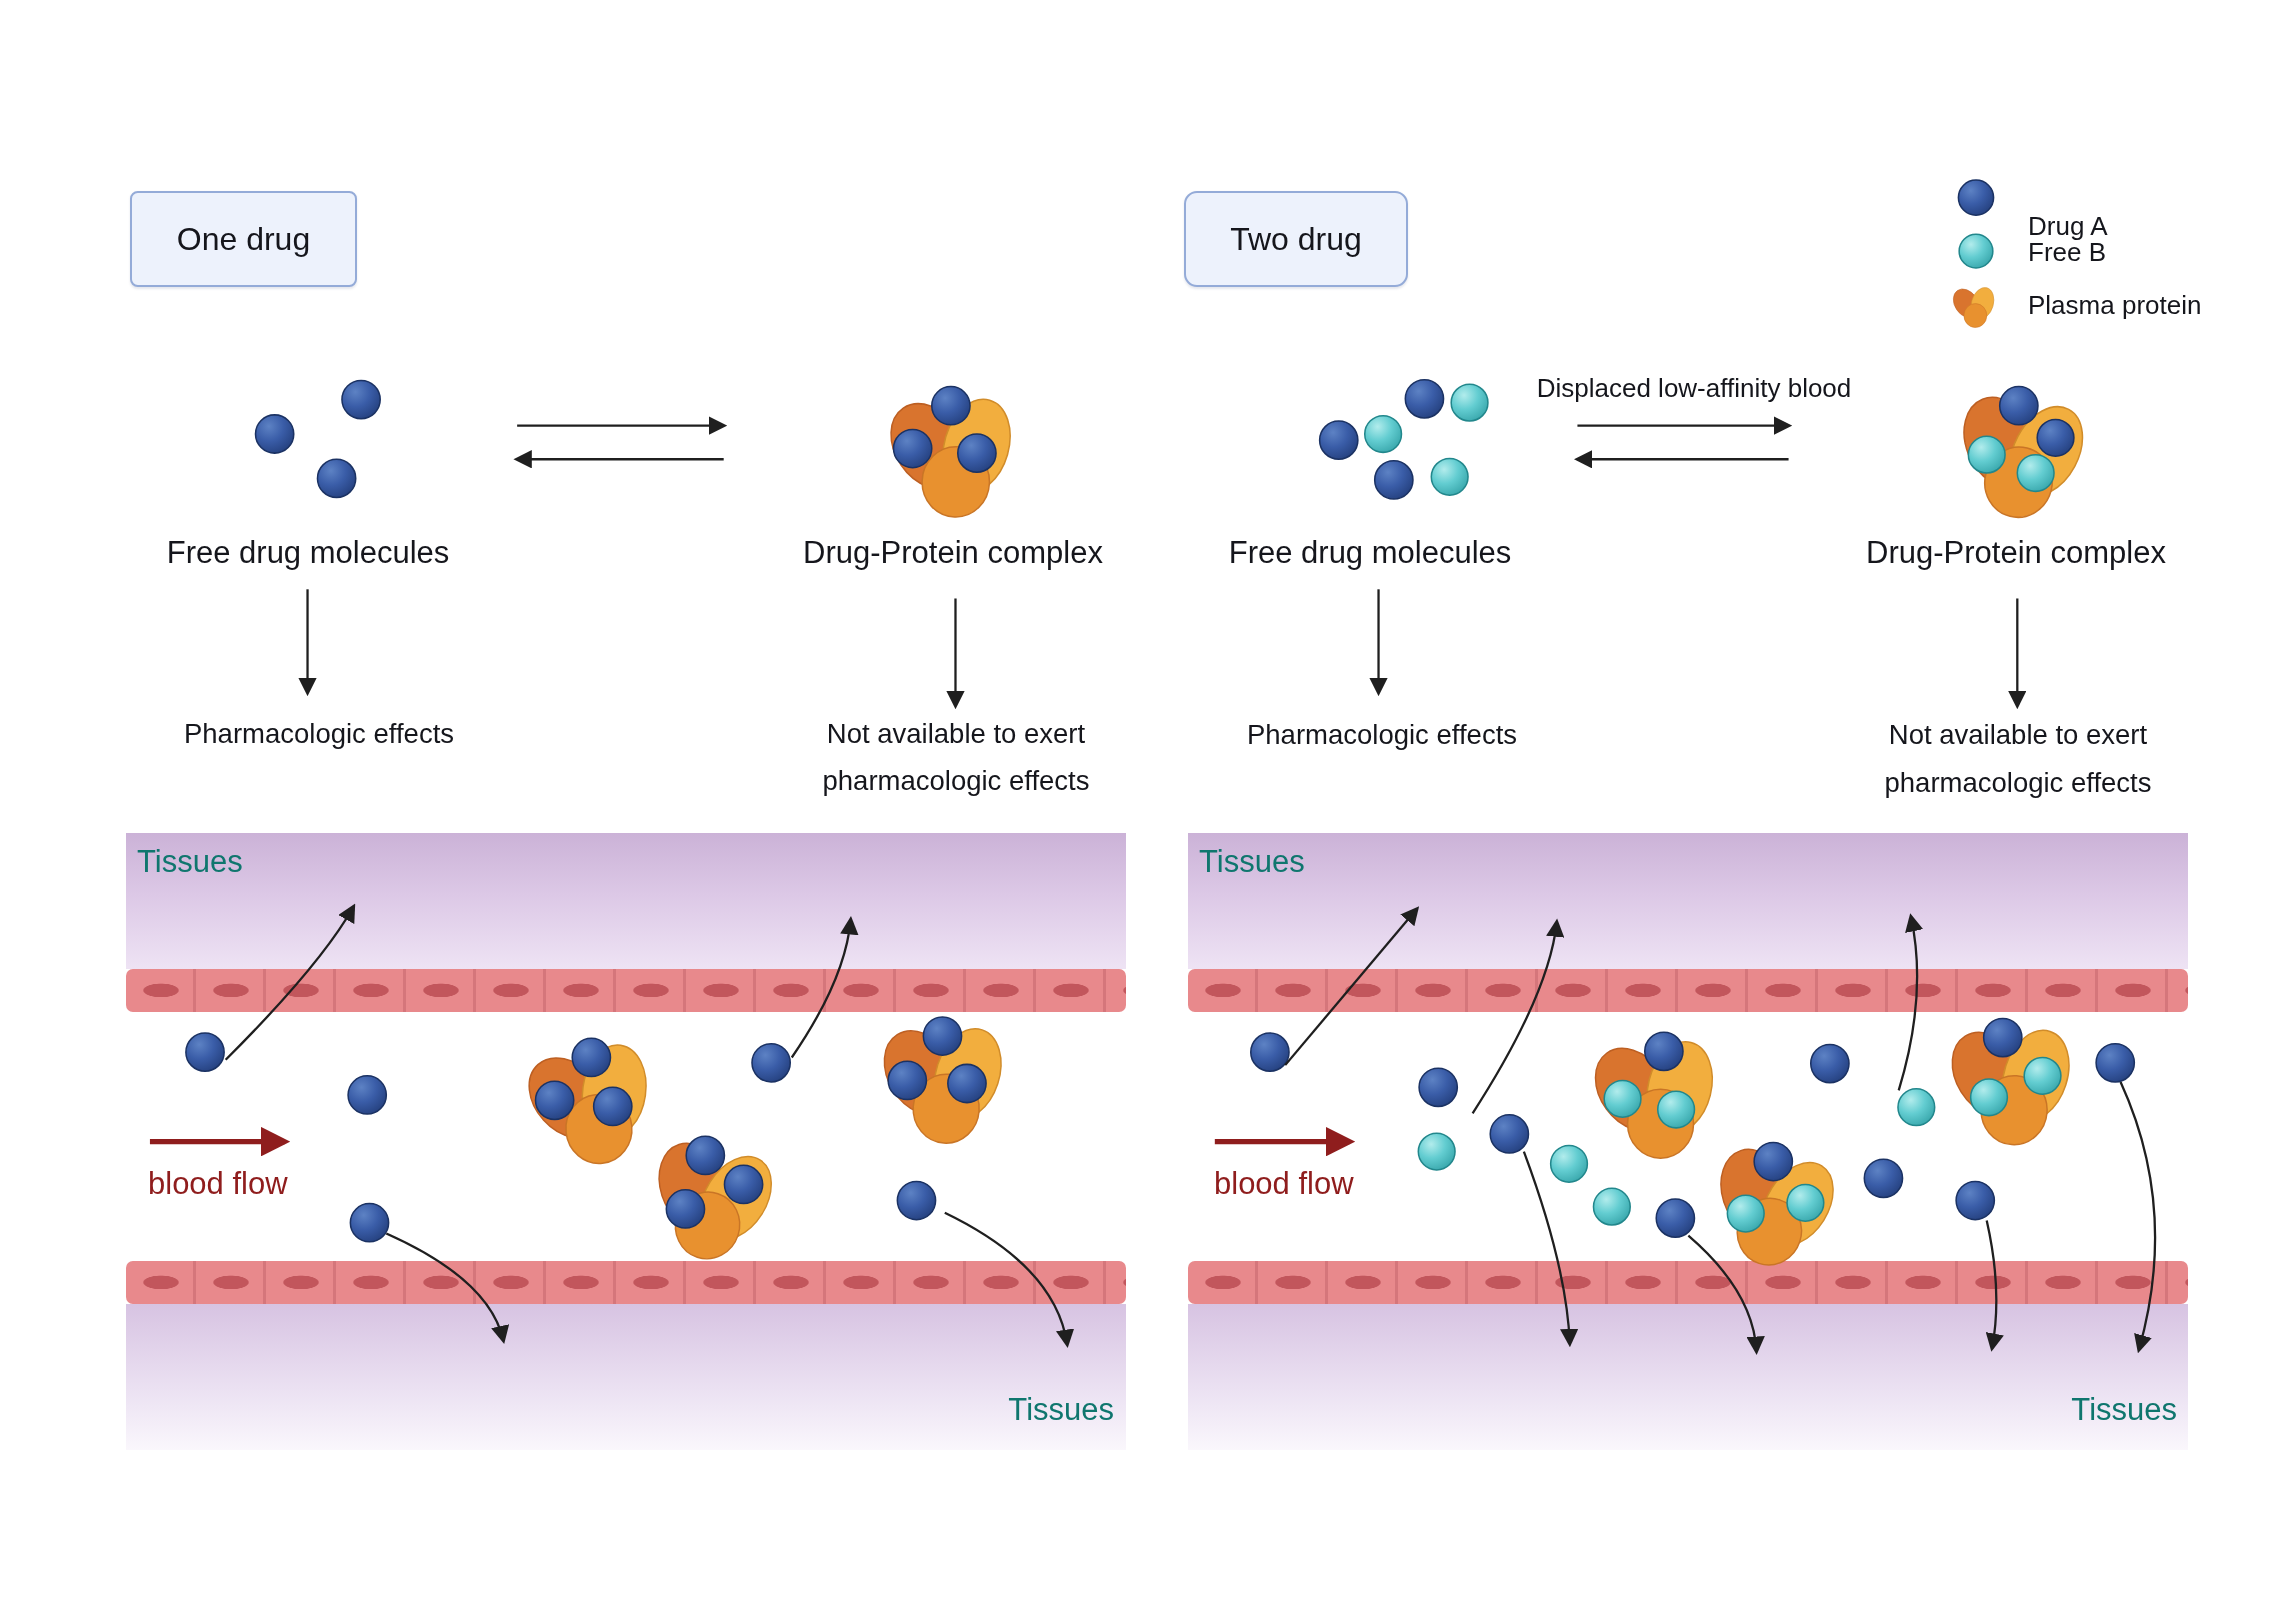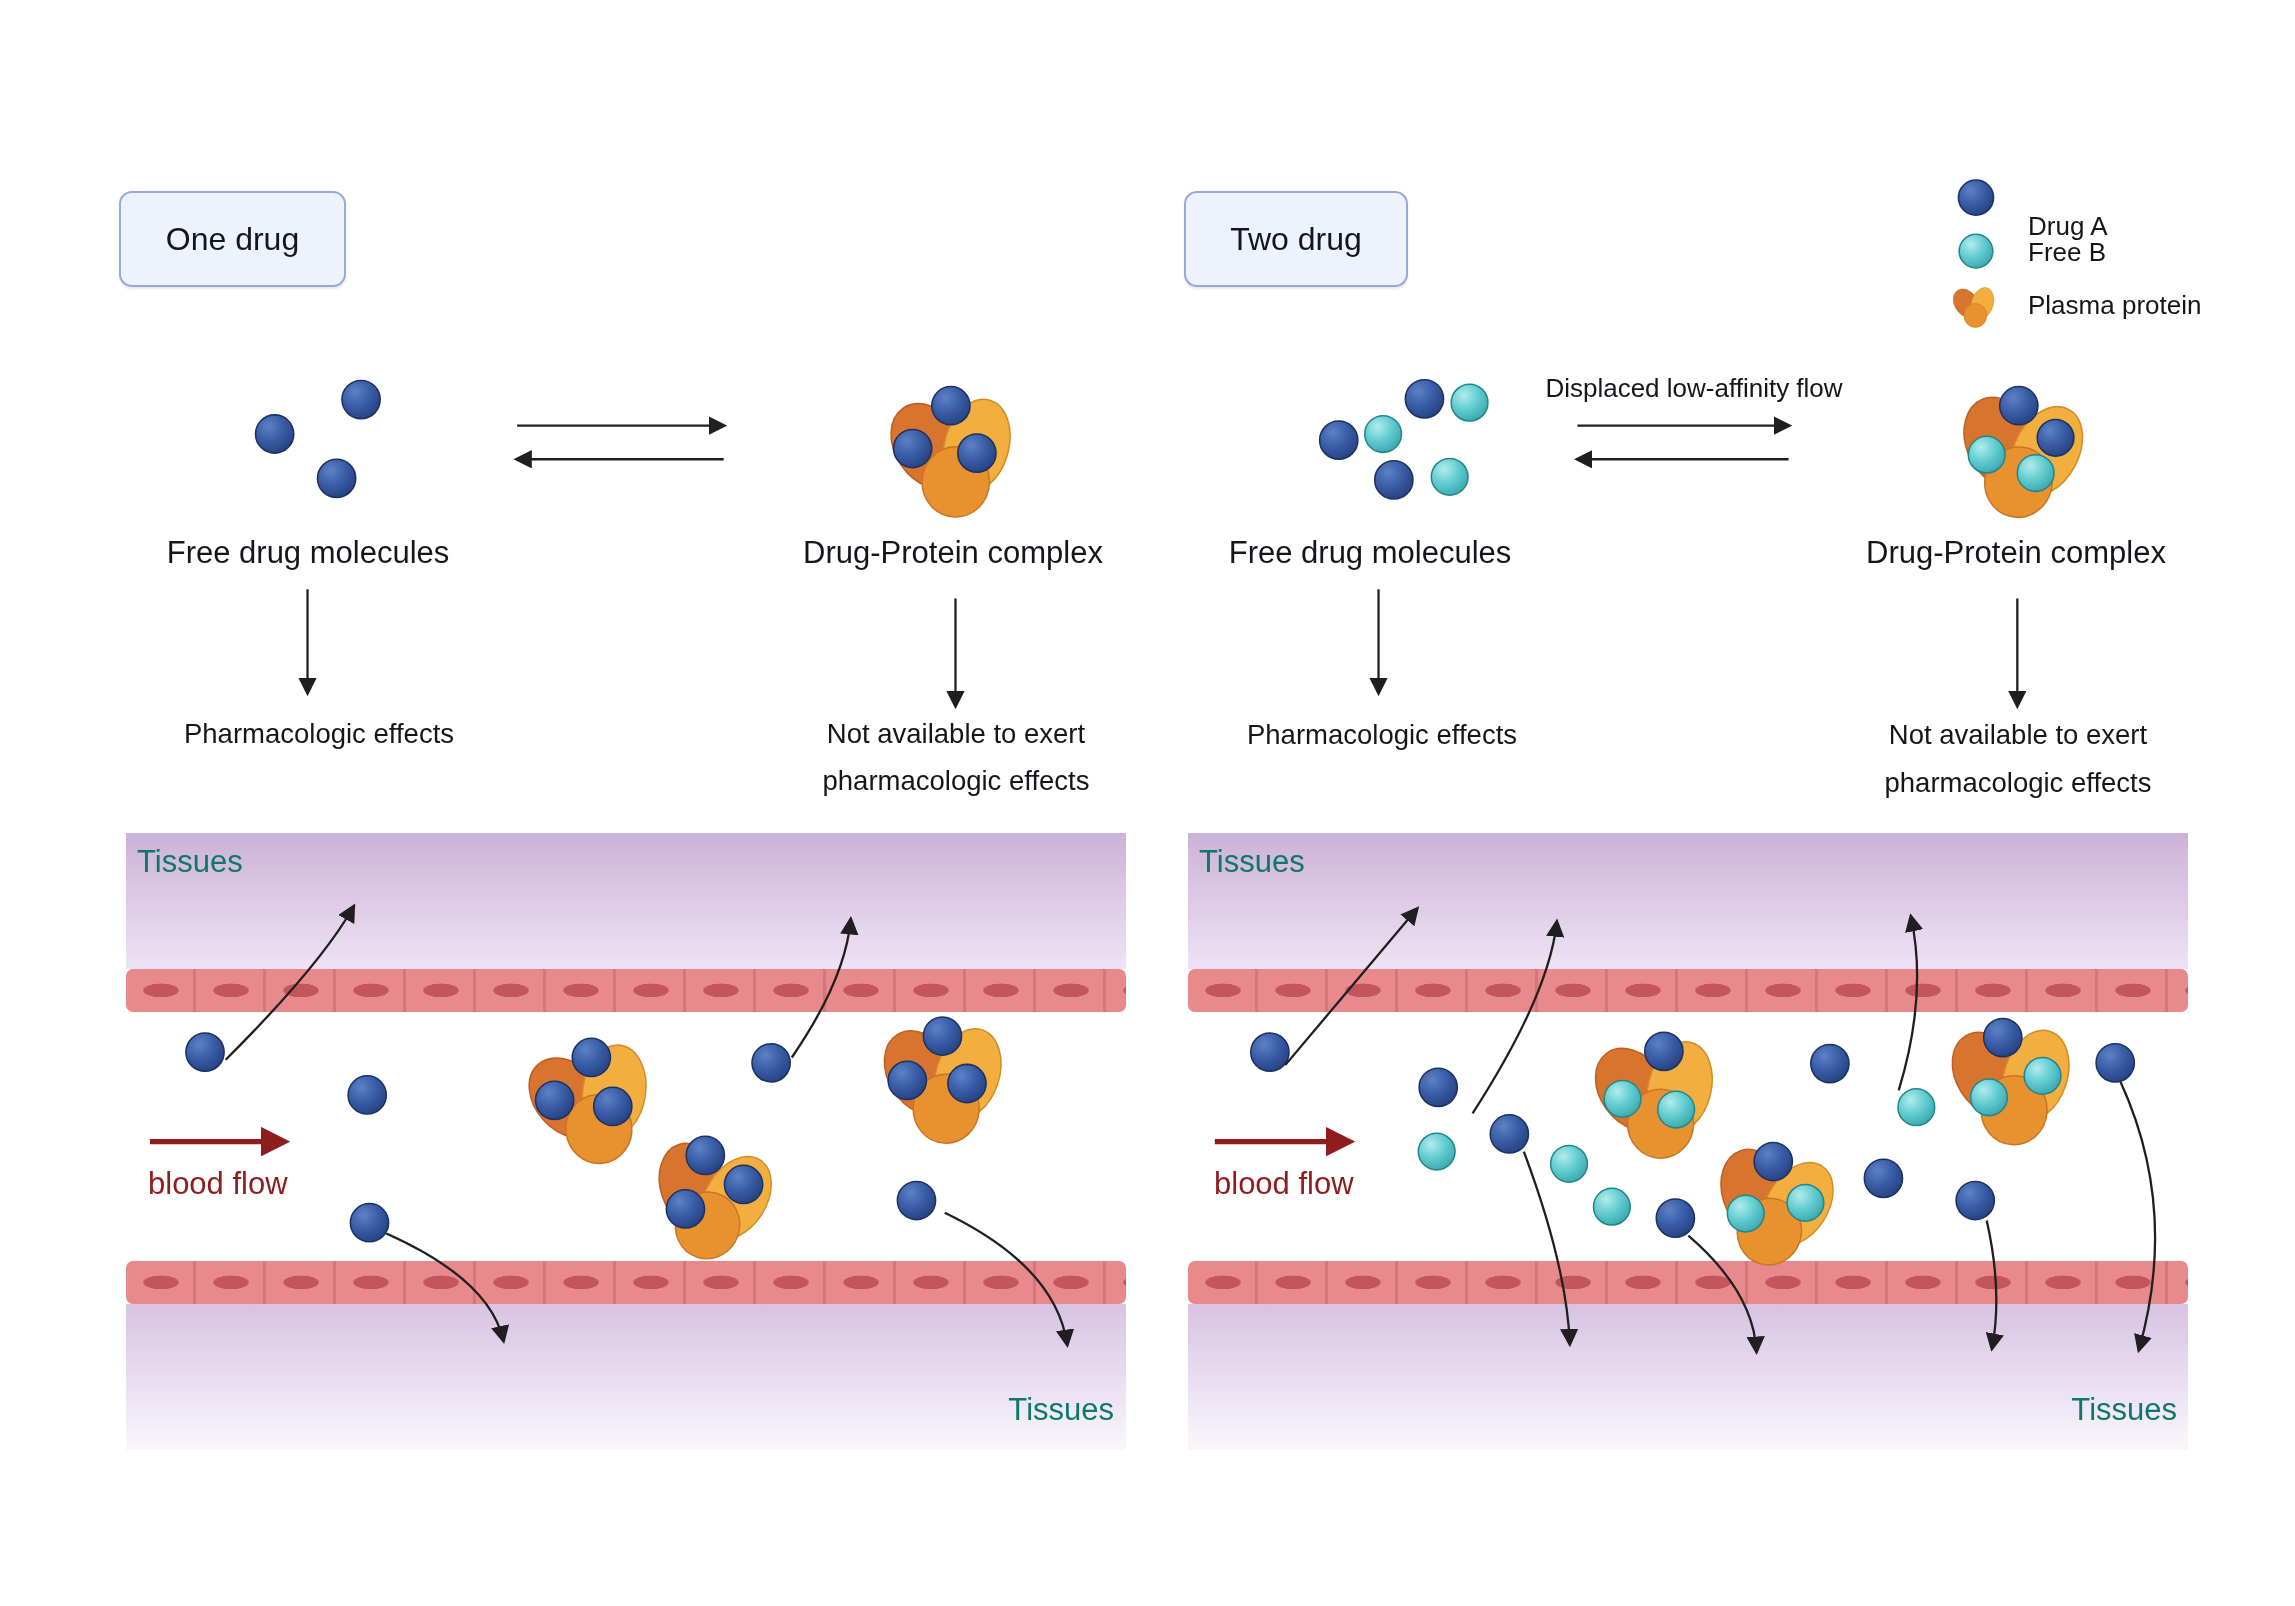--- a/index.html
+++ b/index.html
@@ -201,37 +201,37 @@
       <path class="arr" d="M1680,1392 Q1800,1250 1852,1188"></path>
       <path class="arr" d="M1925,1455 Q2025,1300 2035,1205"></path>
       <path class="arr" d="M2482,1425 Q2520,1300 2498,1198"></path>
       <path class="arr" d="M1992,1505 Q2048,1655 2052,1756"></path>
       <path class="arr" d="M2207,1615 Q2292,1688 2296,1766"></path>
       <path class="arr" d="M2597,1595 Q2618,1688 2604,1762"></path>
       <path class="arr" d="M2772,1414 Q2848,1580 2796,1764"></path>
     </g>
   </svg>
 
-  <div class="tagbox" style="left:119px;top:191px;width:223px;height:92px;border-radius:13px;">One drug</div>
+  <div class="tagbox" style="left:130px;top:191px;width:223px;height:92px;">One drug</div>
   <div class="tagbox" style="left:1184px;top:191px;width:220px;height:92px;border-radius:13px;">Two drug</div>
 
   <div class="lbl small left-a" style="left:2028px;top:182px;margin-top:28px;">Drug A</div>
   <div class="lbl small left-a" style="left:2028px;top:236px;">Free B</div>
   <div class="lbl small left-a" style="left:2028px;top:289px;">Plasma protein</div>
 
   <div class="lbl big" style="left:308px;top:534px;">Free drug molecules</div>
   <div class="lbl big" style="left:953px;top:534px;">Drug-Protein complex</div>
   <div class="lbl med" style="left:319px;top:717px;">Pharmacologic effects</div>
   <div class="lbl med" style="left:956px;top:717px;">Not available to exert</div>
   <div class="lbl med" style="left:956px;top:764px;">pharmacologic effects</div>
   <div class="lbl tissues left-a" style="left:137px;top:843px;">Tissues</div>
   <div class="lbl tissues right-a" style="left:1114px;top:1391px;">Tissues</div>
   <div class="lbl bftext left-a" style="left:148px;top:1165px;">blood flow</div>
 
-  <div class="lbl small" style="left:1694px;top:372px;">Displaced low-affinity flow</div>
+  <div class="lbl small" style="left:1694px;top:372px;">Displaced low-affinity blood</div>
   <div class="lbl big" style="left:1370px;top:534px;">Free drug molecules</div>
   <div class="lbl big" style="left:2016px;top:534px;">Drug-Protein complex</div>
   <div class="lbl med" style="left:1382px;top:718px;">Pharmacologic effects</div>
   <div class="lbl med" style="left:2018px;top:718px;">Not available to exert</div>
   <div class="lbl med" style="left:2018px;top:766px;">pharmacologic effects</div>
   <div class="lbl tissues left-a" style="left:1199px;top:843px;">Tissues</div>
   <div class="lbl tissues right-a" style="left:2177px;top:1391px;">Tissues</div>
   <div class="lbl bftext left-a" style="left:1214px;top:1165px;">blood flow</div>
 
 </div>

